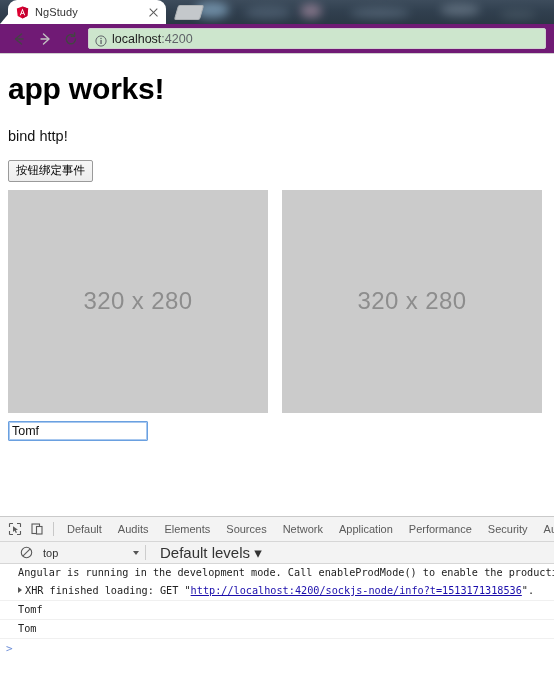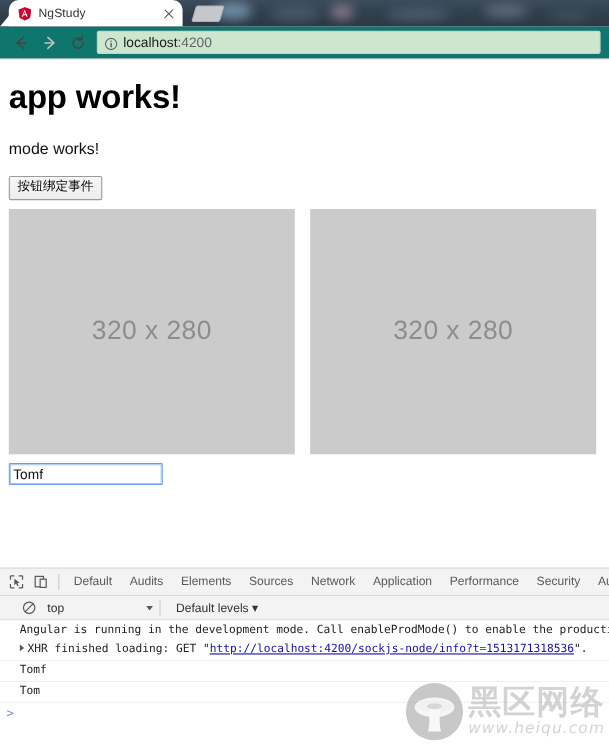--- a/index.html
+++ b/index.html
@@ -68,21 +68,21 @@
     position:absolute; left: 176px; top: 5px;
     width: 26px; height: 15px;
     background: #c4c8cb;
     border: 1px solid #aeb2b5;
     transform: skewX(-16deg);
     border-radius: 2px;
   }
 
   .navbar {
     height: 30px;
-    background: #0f766e;
+    background: #701a75;
     border-bottom: 1px solid #cfcfcf;
     display: flex; align-items: center;
     padding: 0 6px;
   }
   .navbtn {
     width: 26px; height: 26px;
     display:flex; align-items:center; justify-content:center;
     flex: 0 0 26px;
   }
   .navbtn svg { display:block; }
@@ -222,21 +222,21 @@
     background:#fff;
     border:1px solid #ccc;
     border-radius:2px;
     font-size: 10.5px;
     color: #9a9a9a;
     display:flex; align-items:center;
     padding: 0 4px;
   }
   .levels {
     display:flex; align-items:center;
-    font-size: 11px; color:#333; margin-left: 8px; white-space:nowrap;
+    font-size: 15px; color:#333; margin-left: 8px; white-space:nowrap;
   }
   .console-body {
     position: relative;
     height: 112px;
     background: #fff;
     overflow: hidden;
   }
   .cmsg {
     font-family: "DejaVu Sans Mono", monospace;
     font-size: 10.2px;
@@ -345,21 +345,21 @@
         </svg>
       </span>
       <span class="url">
         <span class="host">localhost</span><span class="port">:4200</span>
       </span>
     </div>
   </div>
 
   <div class="page">
     <h1 class="app-title">app works!</h1>
-    <p class="bind-text">mode works!</p>
+    <p class="bind-text">bind http!</p>
     <button class="evt-btn">按钮绑定事件</button>
 
     <div class="img-row">
       <div class="img-ph">320 x 280</div>
       <div class="img-ph">320 x 280</div>
     </div>
 
     <input class="name-input" type="text" value="Tomf" style="">
   </div>
 
@@ -411,31 +411,16 @@
 
       <div class="cmsg"><span class="disc"></span><span>XHR finished loading: GET "</span><a href="#">http://localhost:4200/sockjs-node/info?t=1513171318536</a><span>".</span></div>
 
       <div class="cmsg">Tomf</div>
       <div class="cmsg">Tom</div>
 
       <div class="prompt-row">
         <span class="prompt-chev">&gt;</span>
       </div>
 
-      <div class="watermark">
-        <span class="wm-logo">
-          <svg width="54" height="54" viewBox="0 0 54 54">
-            <circle cx="27" cy="27" r="26" fill="#a8a8a8"></circle>
-            <ellipse cx="27" cy="23" rx="18" ry="9" fill="#f0f0f0"></ellipse>
-            <path d="M9 23 Q27 8 45 23 Q27 32 9 23 Z" fill="#e9e9e9"></path>
-            <path d="M22 25 Q23 40 21 45 L33 45 Q31 40 32 25 Z" fill="#f4f4f4"></path>
-            <ellipse cx="27" cy="22" rx="7" ry="2.6" fill="#bfbfbf"></ellipse>
-          </svg>
-        </span>
-        <span class="wm-text">
-          <div class="wm-cn">黑区网络</div>
-          <div class="wm-url">www.heiqu.com</div>
-        </span>
-      </div>
     </div>
 
   </div>
 </div>
 
 </body></html>

